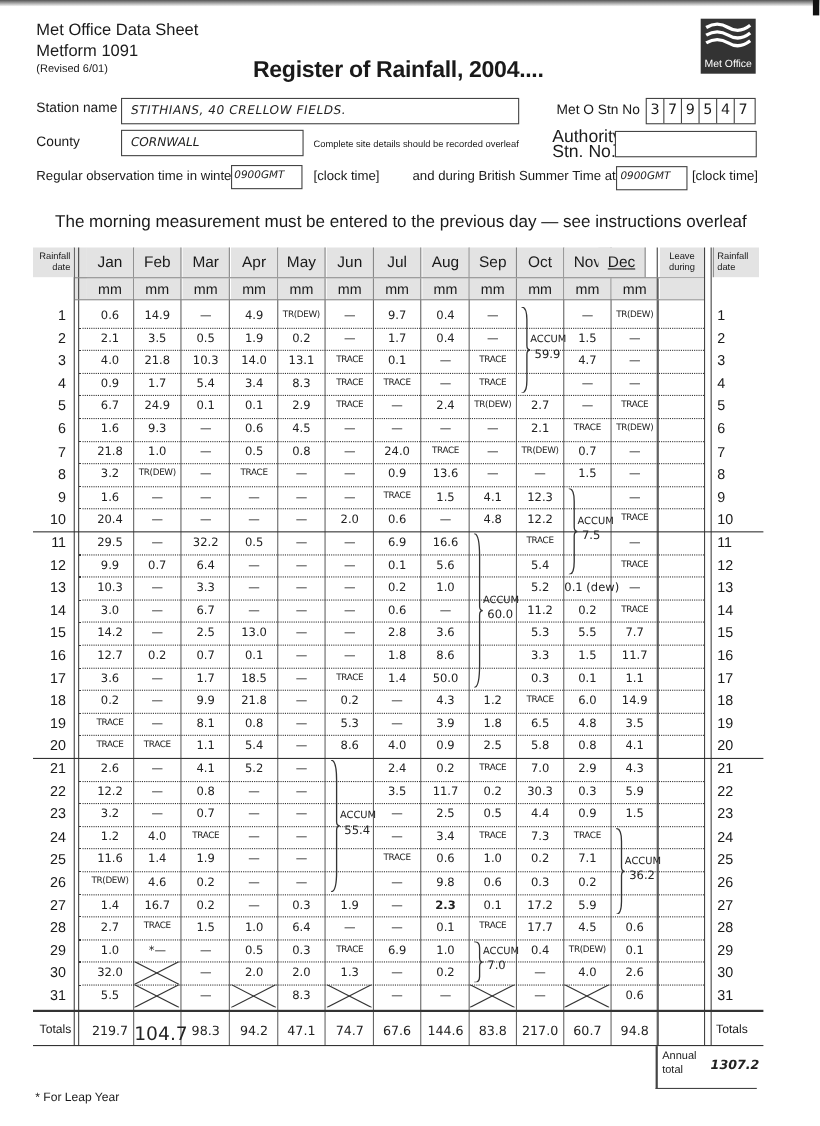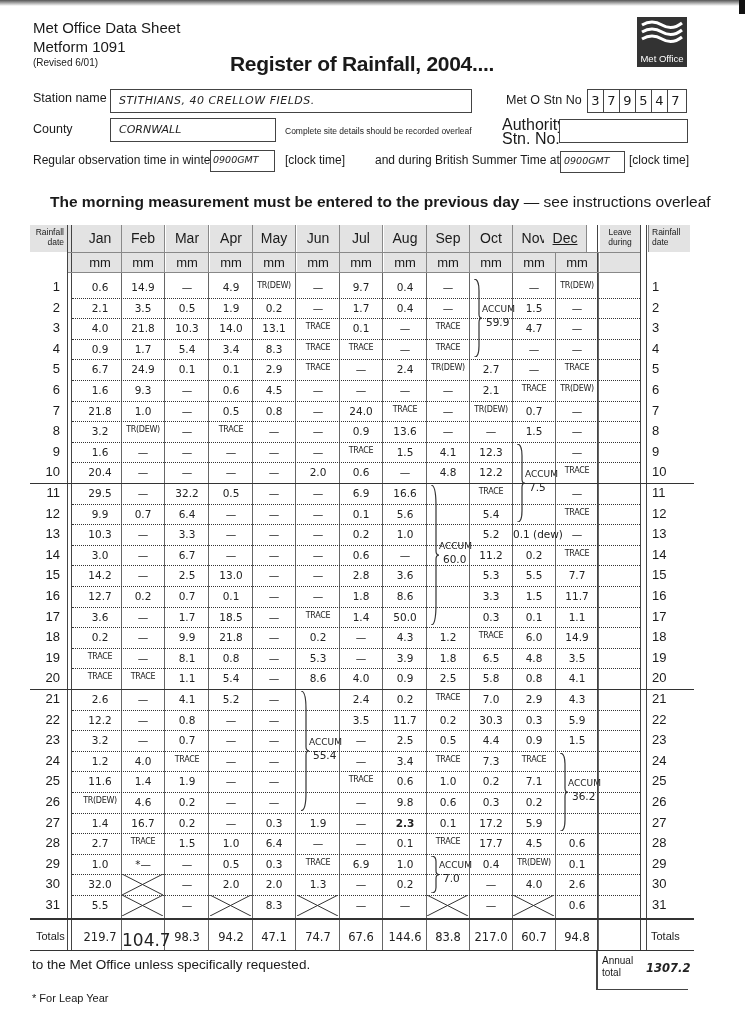--- a/index.html
+++ b/index.html
@@ -10,21 +10,21 @@
   .hdr-text{font-size:15px;line-height:19px;}
   .small{font-size:10px;}
   .title{font-size:21px;font-weight:bold;letter-spacing:-0.3px;}
   .hand{font-family:"DejaVu Sans",sans-serif;font-style:italic;font-size:12px;color:#222;}
   .box{position:absolute;border:1.3px solid #444;background:#fff;}
   .stn-digit{position:absolute;top:0;width:15px;height:22px;border-right:1.3px solid #444;text-align:center;line-height:22px;font-family:"DejaVu Sans",sans-serif;font-size:13px;}
   .logo{position:absolute;left:637px;top:17px;width:50px;height:50px;background:#333;}
   .logo svg{position:absolute;left:3px;top:2px;}
   .logo-text{position:absolute;left:0;bottom:3px;width:50px;text-align:center;color:#fff;font-size:9.5px;}
   .instr{position:absolute;left:50px;top:193px;font-size:15.5px;}
-  .instr b{font-weight:bold;text-align:center;}
+  .instr b{font-weight:normal;text-align:center;}
   .hcell{position:absolute;background:#e3e3e3;border-right:1px solid #888;text-align:center;font-size:14px;line-height:27px;height:27px;top:225px;}
   .mmcell{position:absolute;background:#e3e3e3;border-right:1px solid #888;text-align:center;font-size:13px;line-height:19px;height:19px;top:253px;}
   .vline{position:absolute;width:1px;background:#666;}
   .hline{position:absolute;height:0;border-top:1px dotted #333;}
   .solid{position:absolute;height:0;border-top:1.5px solid #333;}
   .daynum{position:absolute;width:30px;text-align:right;font-size:13px;}
   .rdaynum{position:absolute;font-size:13px;}
   .cell{position:absolute;width:42px;text-align:center;font-family:"DejaVu Sans",sans-serif;font-size:10.5px;color:#222;white-space:nowrap;}
   .cell.trace{font-size:8px;letter-spacing:-0.3px;}
   .accum{position:absolute;font-family:"DejaVu Sans",sans-serif;font-size:9px;color:#222;}
@@ -647,15 +647,14 @@
 
 <div class="abs" style="left:596px;top:951px;width:90px;height:38px;border-left:2px double #444;border-bottom:1.5px solid #444;">
   <div style="position:absolute;left:4px;top:4px;font-size:10px;line-height:12px;">
     <div>Annual</div>
     <div>total</div>
   </div>
   <div class="hand" style="position:absolute;left:48px;top:10px;font-size:11.5px;font-weight:bold;">1307.2</div>
 </div>
 
 <div class="footer">
-  <div>to the Met Office unless specifically requested.</div>
 </div>
 <div class="leap">* For Leap Year</div>
 
 </body></html>

